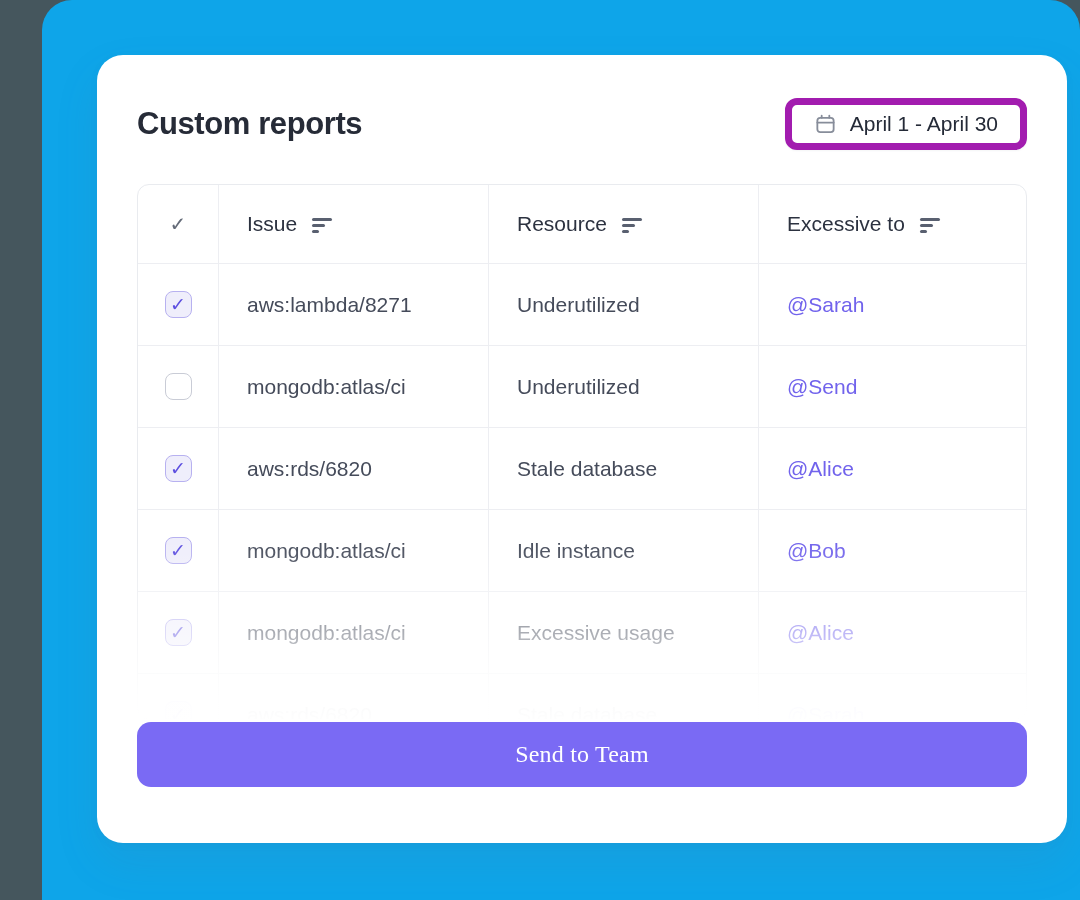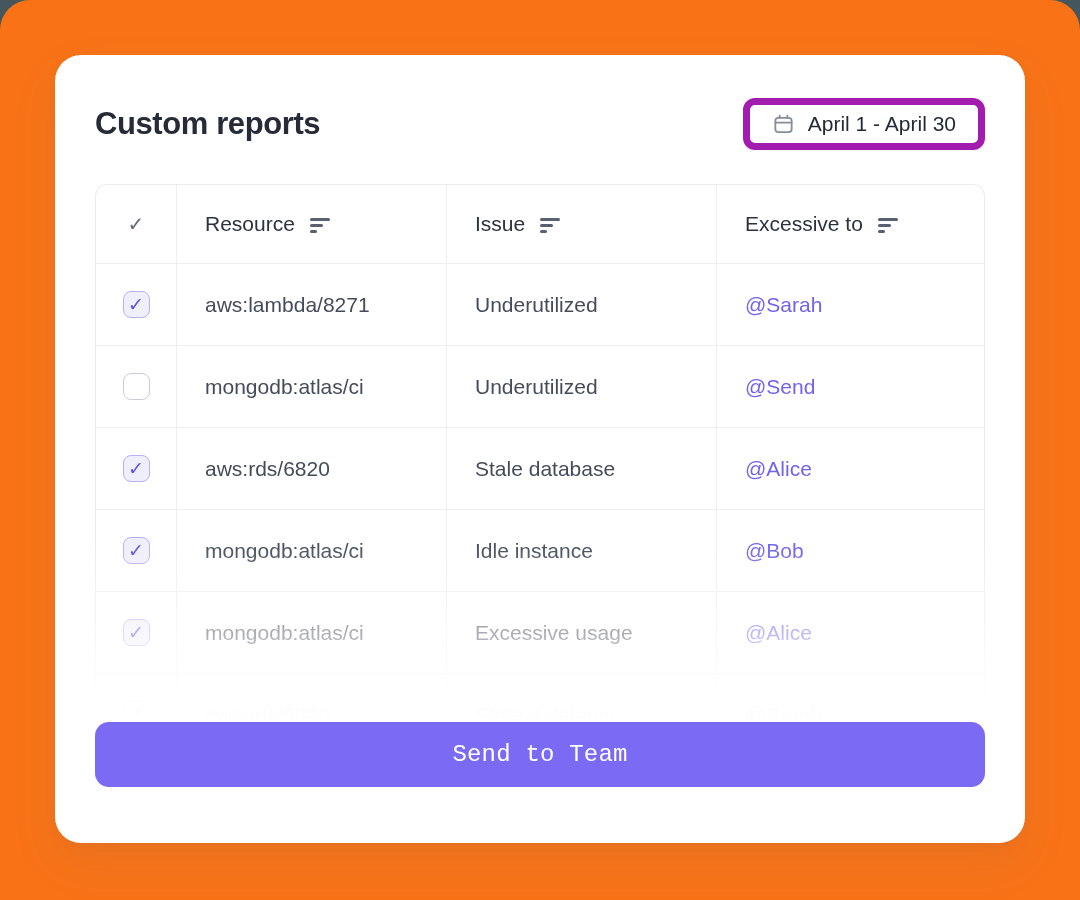--- a/index.html
+++ b/index.html
@@ -5,22 +5,23 @@
   * { margin: 0; padding: 0; box-sizing: border-box; }
   html, body { width: 1080px; height: 900px; }
   body {
     font-family: "Liberation Sans", "DejaVu Sans", sans-serif;
     background: #45565d;
     overflow: hidden;
     position: relative;
   }
   .page {
     position: absolute; inset: 0;
-    background: #f97316;
+    background: #0ea5e9;
     border-radius: 30px 30px 0 0;
+    margin-left: 42px;
   }
   .card {
     position: absolute;
     left: 55px; top: 55px;
     width: 970px; height: 788px;
     background: #ffffff;
     border-radius: 26px;
     box-shadow: 0 20px 45px rgba(96,106,128,.10), 0 2px 8px rgba(96,106,128,.05);
     padding: 0 40px;
   }
@@ -115,21 +116,21 @@
   }
   
   .send-btn {
     position: absolute;
     left: 40px; right: 40px;
     top: 667px; height: 65px;
     background: #7a6af4;
     border: none;
     border-radius: 14px;
     color: #ffffff;
-    font-family: Liberation Mono, monospace;
+    font-family: Liberation Serif, serif;
     font-size: 24px;
     font-weight: 500;
     letter-spacing: .2px;
     display: flex; align-items: center; justify-content: center;
     cursor: pointer;
   }
 </style>
 </head>
 <body>
 
@@ -151,36 +152,36 @@
       </div>
     </div>
 
     <div class="table-wrap">
 
       <div class="t-row head">
         <div class="t-cell first">
           <span class="head-check">✓</span>
         </div>
         <div class="t-cell">
+          <span>Issue</span>
+          <span class="sort-icon">
+              <i></i>
+              <i></i>
+              <i></i>
+            </span>
+        </div>
+        <div class="t-cell">
           <span>Resource</span>
           <span class="sort-icon">
               <i></i>
               <i></i>
               <i></i>
             </span>
         </div>
         <div class="t-cell">
-          <span>Issue</span>
-          <span class="sort-icon">
-              <i></i>
-              <i></i>
-              <i></i>
-            </span>
-        </div>
-        <div class="t-cell">
           <span>Excessive to</span>
           <span class="sort-icon">
               <i></i>
               <i></i>
               <i></i>
             </span>
         </div>
       </div>
 
       <div class="t-row">

